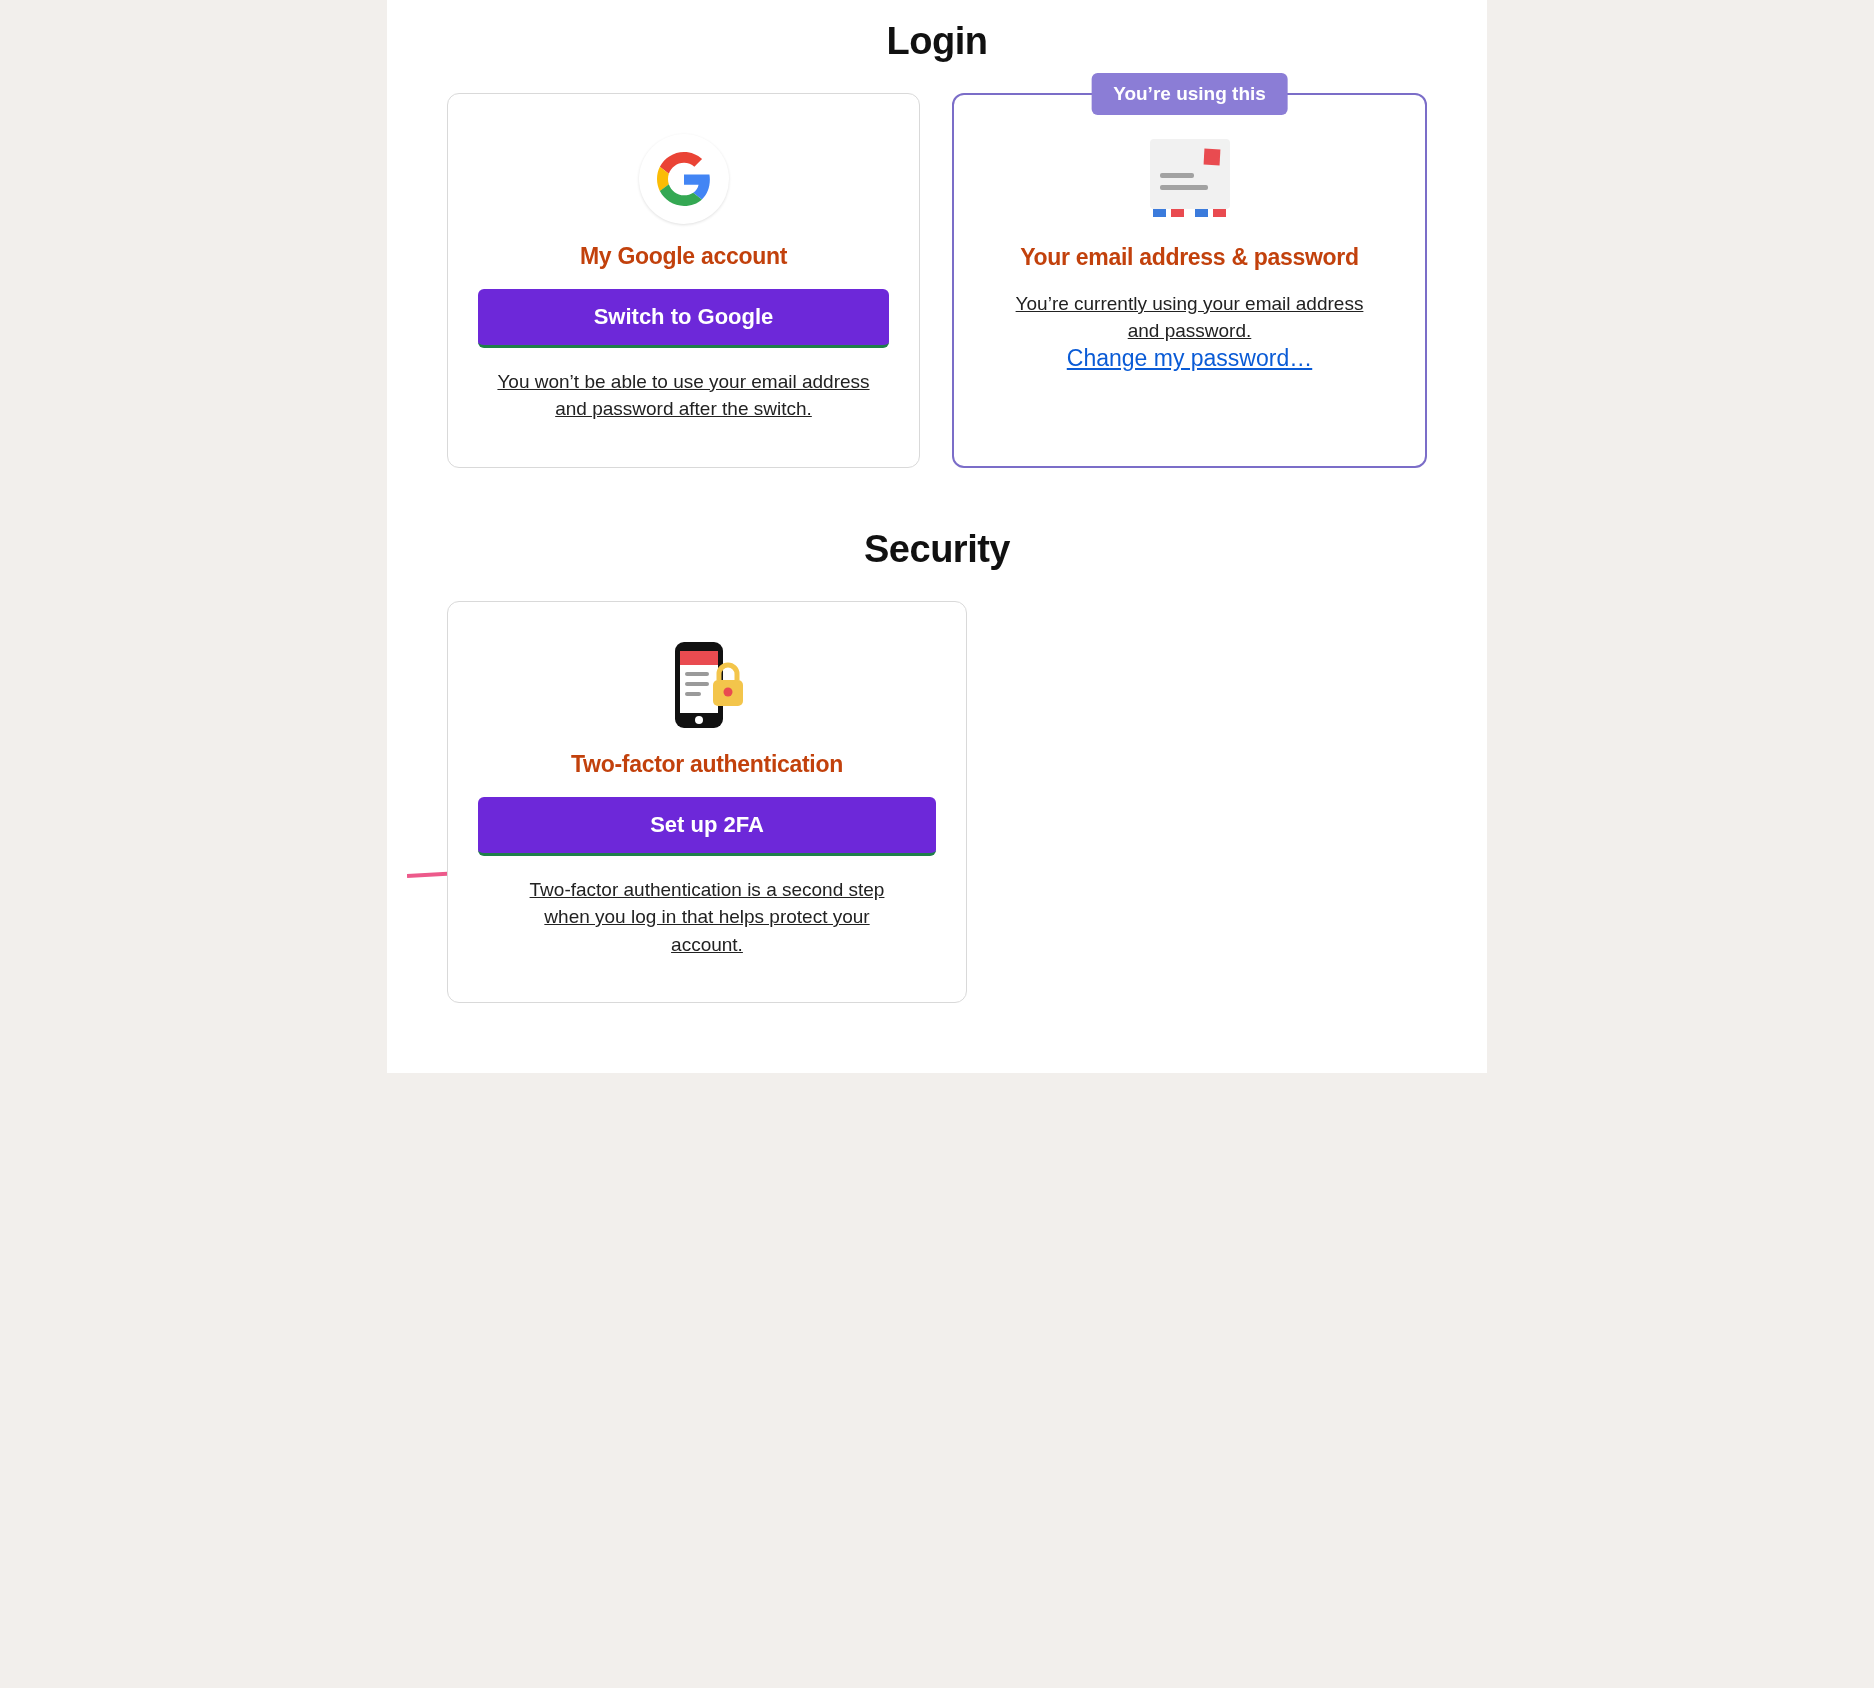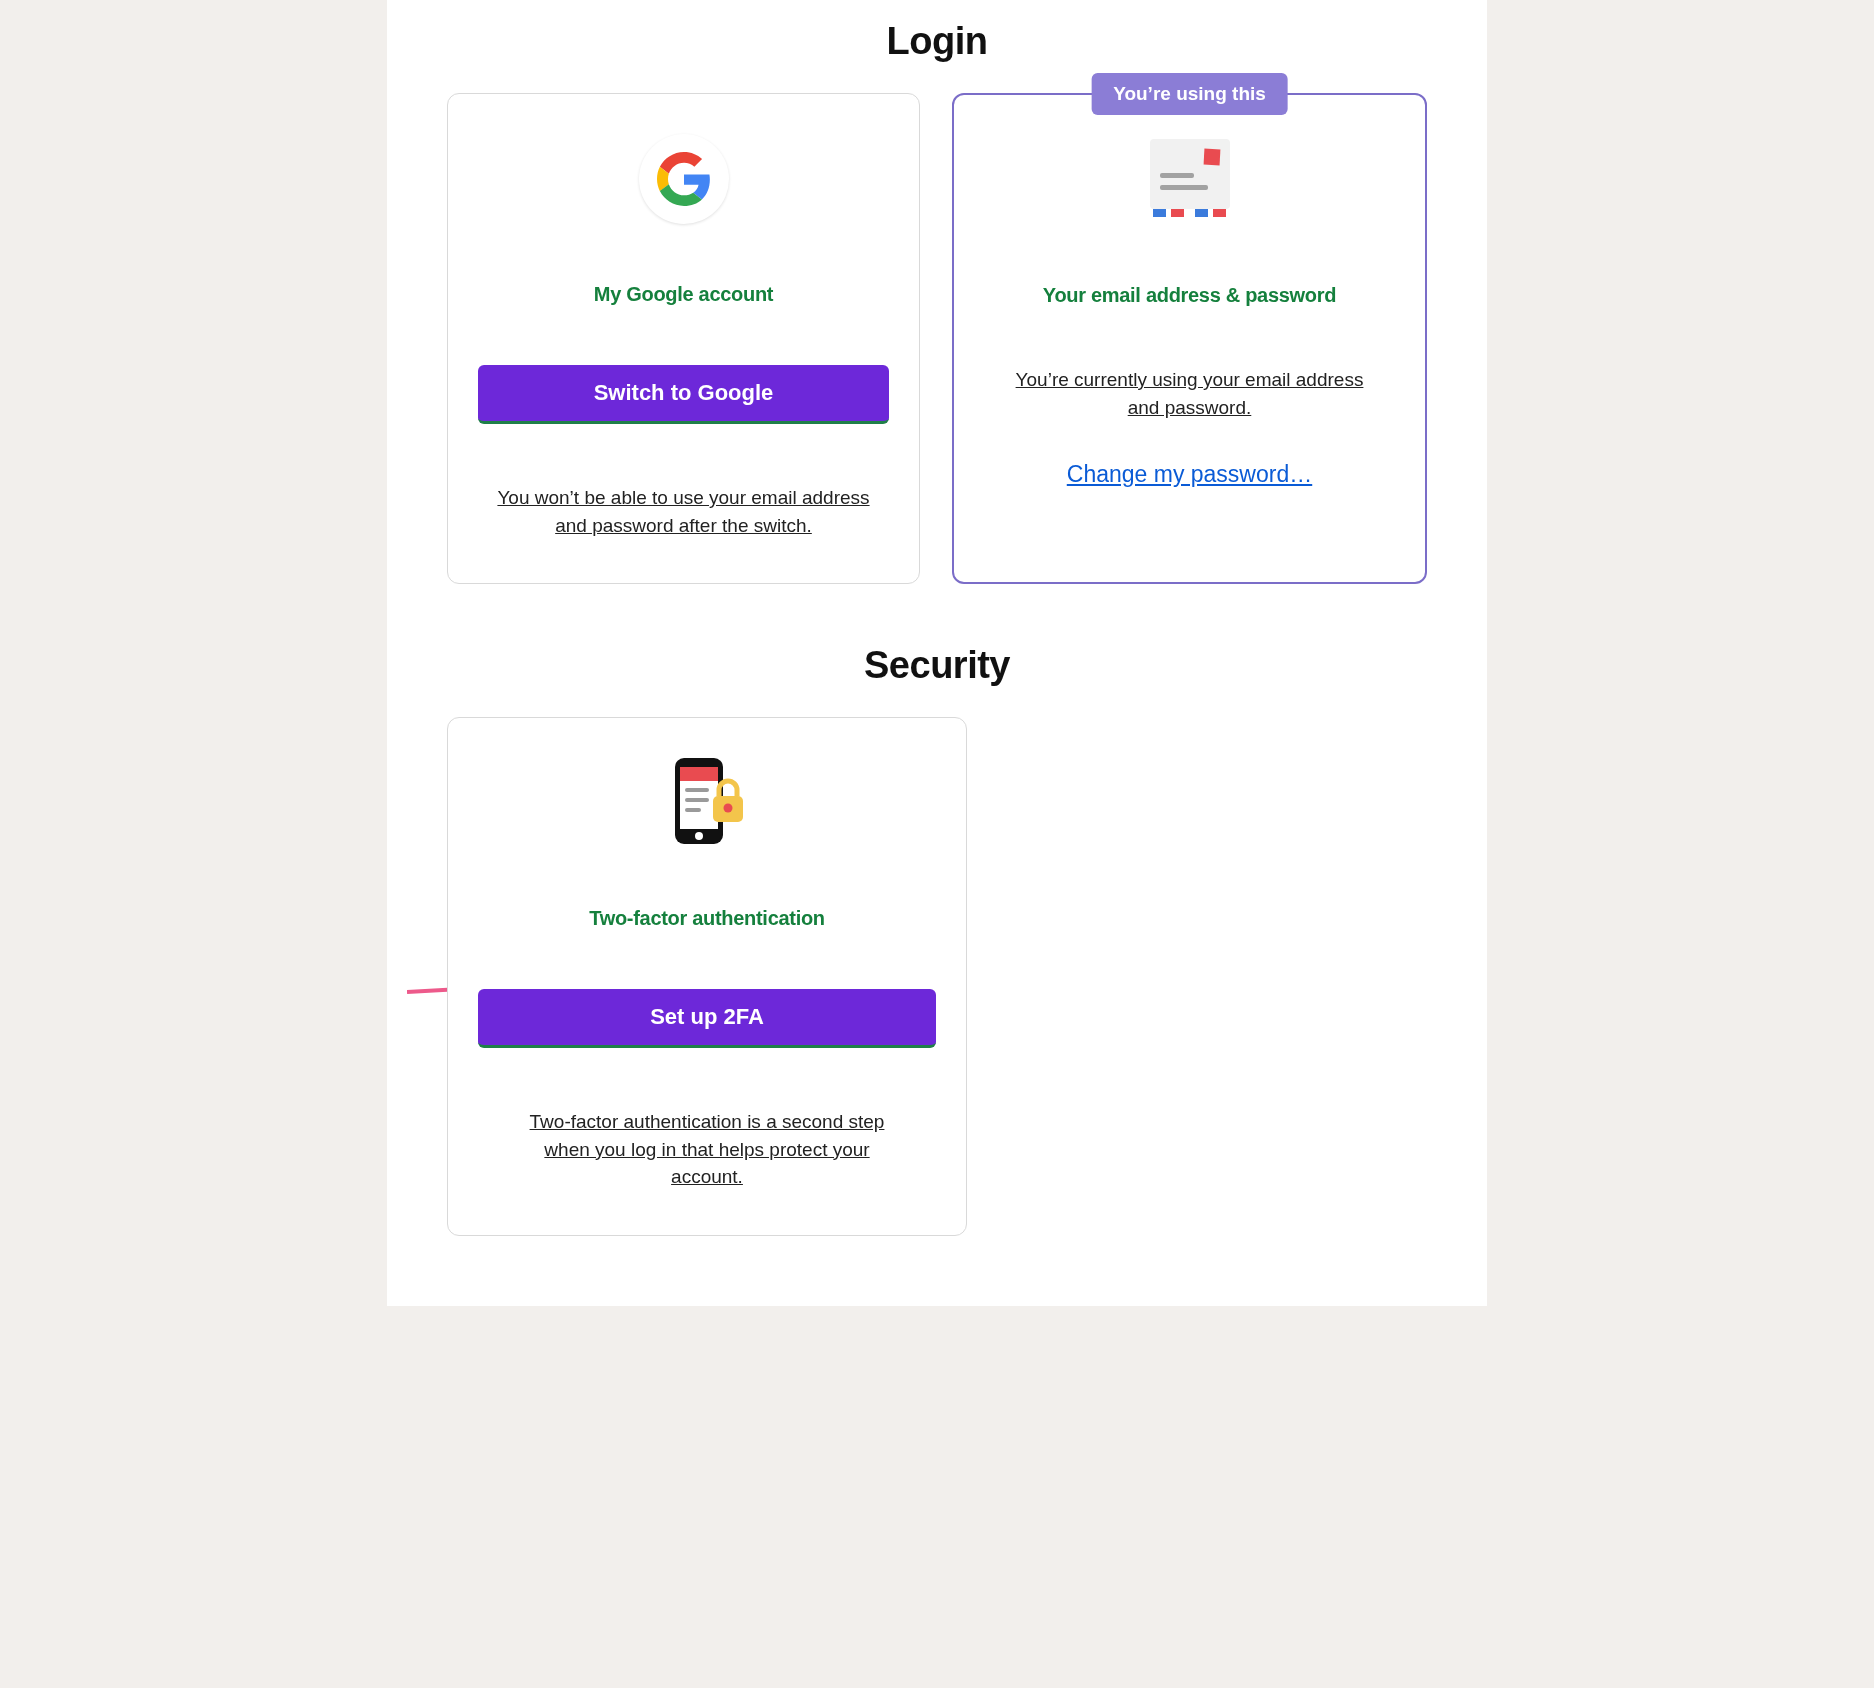--- a/index.html
+++ b/index.html
@@ -41,21 +41,20 @@
       flex: 1 1 0;
       border: 1px solid #d9d9d9;
       border-radius: 12px;
       padding: 40px 30px 44px;
       text-align: center;
       position: relative;
       background: #fff;
       display: flex;
       flex-direction: column;
       align-items: center;
-      gap: 40px;
     }
     .card.active {
       border: 2px solid #7b6dc8;
     }
     .badge {
       position: absolute;
       top: -22px;
       left: 50%;
       transform: translateX(-50%);
       background: #8b7dd6;
@@ -67,24 +66,24 @@
       white-space: nowrap;
     }
     .icon-wrap {
       height: 90px;
       display: flex;
       align-items: center;
       justify-content: center;
       margin-bottom: 18px;
     }
     .card-title {
-      font-size: 20px;
+      font-size: 23px;
       font-weight: 800;
       line-height: 1.25;
-      color: #15803d;
+      color: #c2410c;
       margin-bottom: 18px;
       letter-spacing: -0.3px;
     }
     .btn {
       display: block;
       width: 100%;
       max-width: 420px;
       background: #6d28d9;
       color: #fff;
       border: none;

